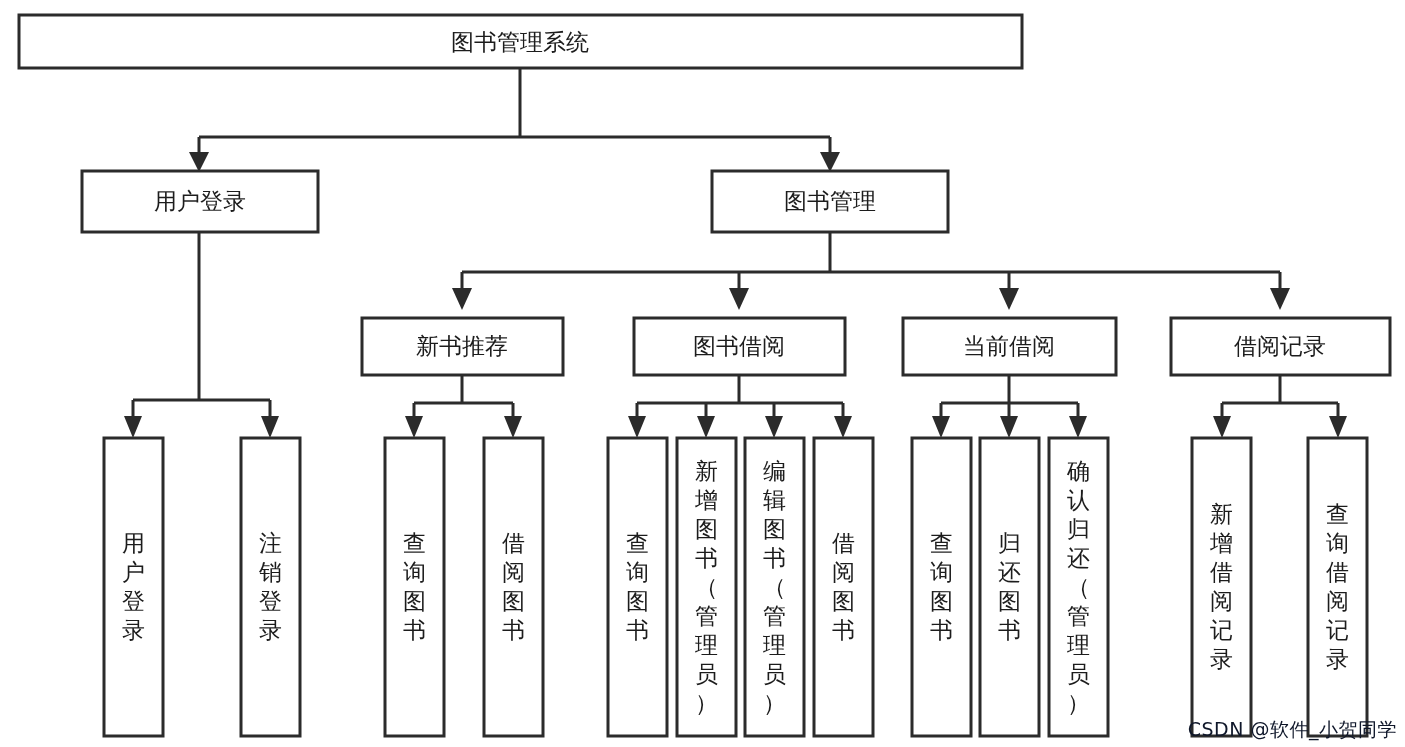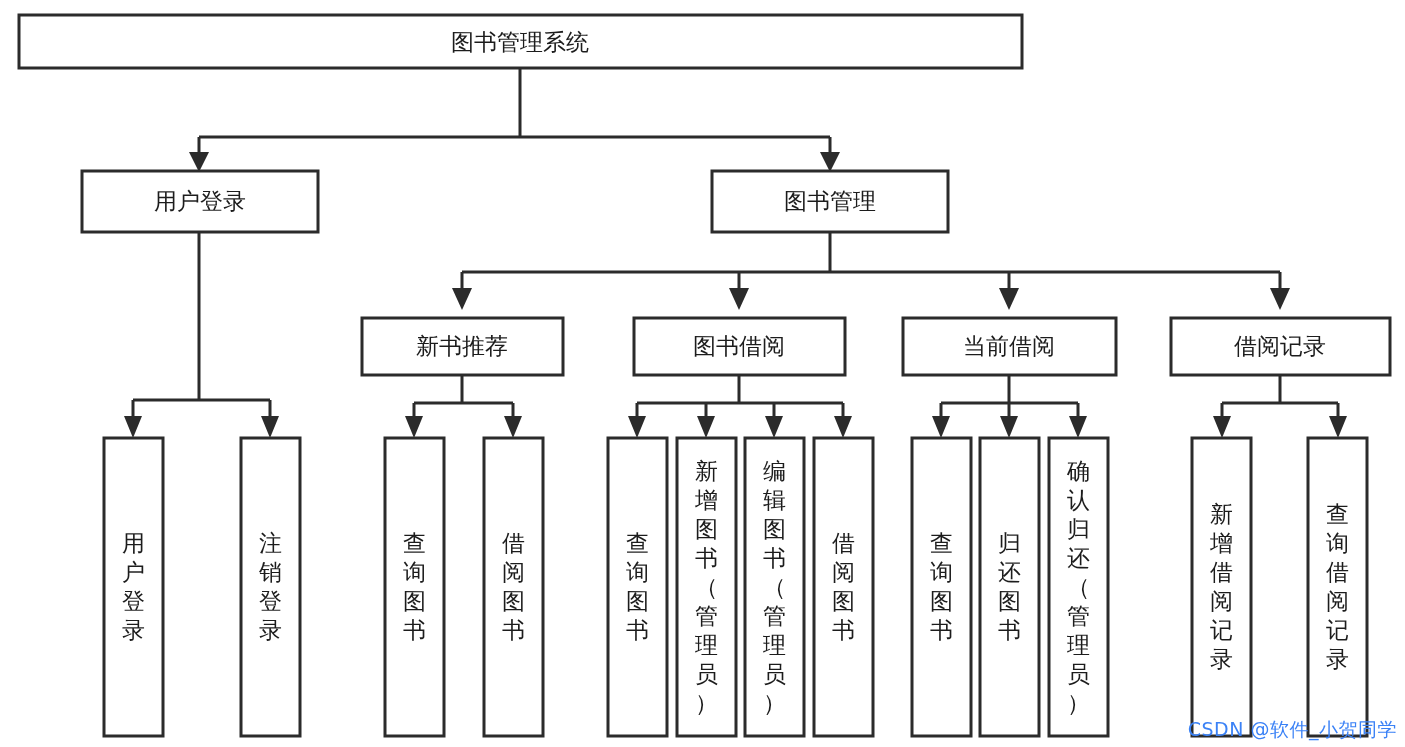--- a/index.html
+++ b/index.html
@@ -56,21 +56,21 @@
     font-size: 23px;
     fill: #1c1c1c;
     text-anchor: middle;
   }
   .watermark-text {
     position: absolute;
     right: 8px;
     bottom: 4px;
     font-family: "DejaVu Sans", "Liberation Sans", sans-serif;
     font-size: 19px;
-    color: #3b82f6;
+    color: #0f172a;
     letter-spacing: 0.5px;
     white-space: nowrap;
     user-select: none;
   }
 </style>
 </head>
 <body>
 
 <div id="diagram-root">
 

